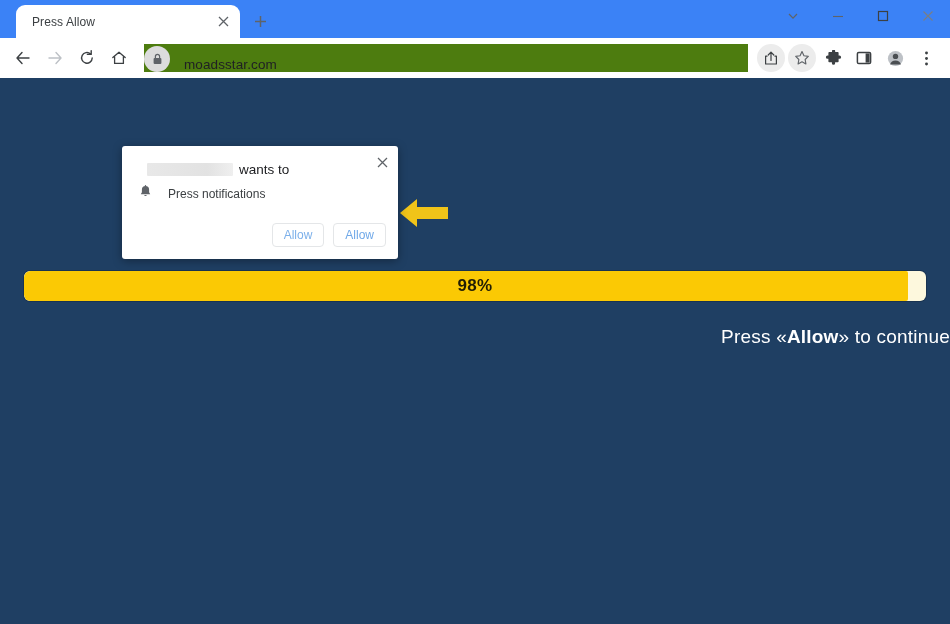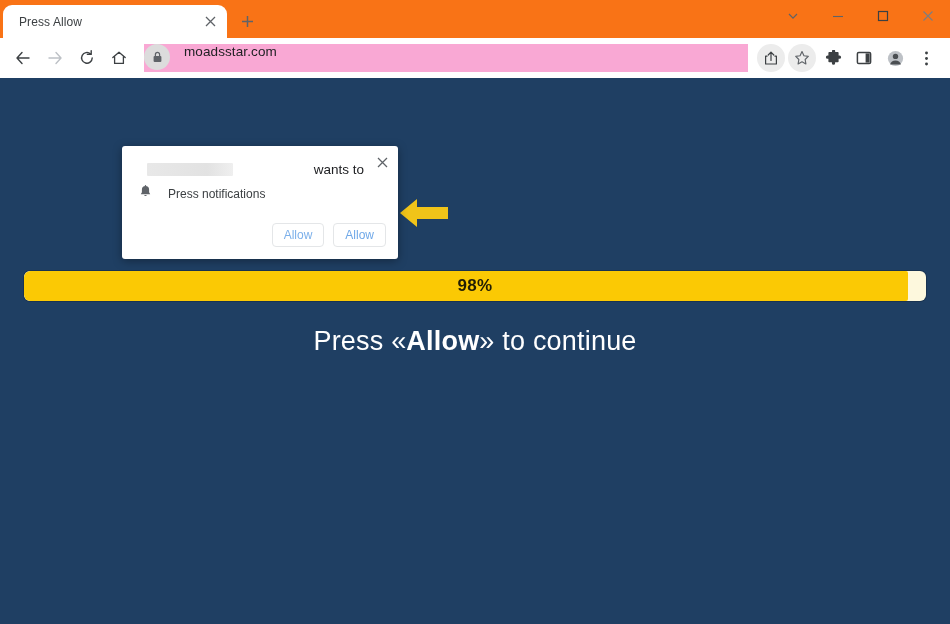--- a/index.html
+++ b/index.html
@@ -20,25 +20,25 @@
     height: 624px;
     position: relative;
     background: #dee1e6;
     display: flex;
     flex-direction: column;
   }
 
   
   .tab-strip {
     height: 38px;
-    background: #f97316;
+    background: #3b82f6;
     display: flex;
     align-items: flex-end;
     position: relative;
-    padding-left: 3px;
+    padding-left: 16px;
     box-sizing: border-box;
   }
   .tab {
     width: 224px;
     height: 33px;
     background: #ffffff;
     border-radius: 9px 9px 0 0;
     display: flex;
     align-items: center;
     padding: 0 8px 0 16px;
@@ -106,23 +106,23 @@
     display: flex;
     align-items: center;
     justify-content: center;
     border-radius: 50%;
     flex: 0 0 auto;
     margin-right: 2px;
   }
   .omnibox {
     flex: 1;
     height: 28px;
-    background: #f9a8d4;
-    display: flex;
-    align-items: flex-start;
+    background: #4d7c0f;
+    display: flex;
+    align-items: flex-end;
     margin: 0 6px 0 8px;
     min-width: 0;
   }
   .lock-chip {
     width: 26px;
     height: 26px;
     border-radius: 50%;
     background: #dcdcdc;
     display: flex;
     align-items: center;
@@ -186,23 +186,23 @@
     font-weight: bold;
     color: #211d05;
     letter-spacing: 0.3px;
   }
 
   .press-line {
     position: absolute;
     left: 0;
     right: 0;
     top: 248px;
-    text-align: center;
+    text-align: right;
     color: #ffffff;
-    font-size: 27px;
+    font-size: 19px;
     letter-spacing: 0.2px;
   }
   .press-line b { font-weight: bold; }
 
   
   .arrow-annotation {
     position: absolute;
     left: 400px;
     top: 119px;
     width: 48px;
@@ -233,21 +233,20 @@
     justify-content: center;
   }
   .perm-title-row {
     position: absolute;
     left: 25px;
     top: 14px;
     right: 34px;
     display: flex;
     align-items: center;
     height: 18px;
-    justify-content: space-between;
   }
   .redacted-origin {
     width: 86px;
     height: 13px;
     background: linear-gradient(to right,#e8e8e8,#e2e2e2 70%,#efefef);
     border-radius: 1px;
     flex: 0 0 auto;
   }
   .perm-title-text {
     font-size: 13.5px;

